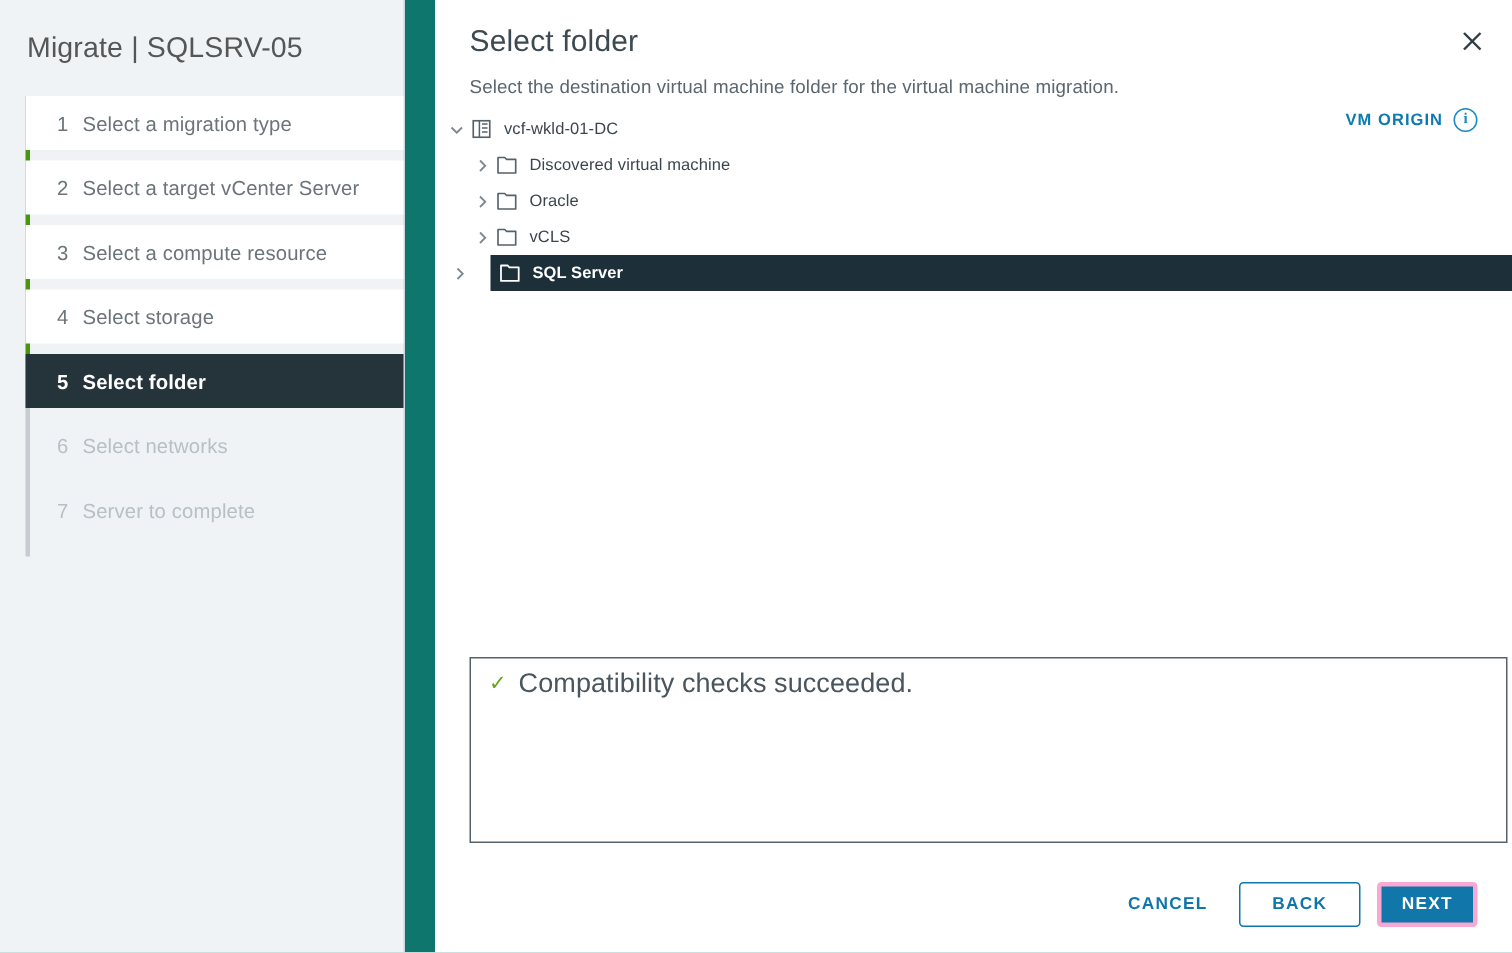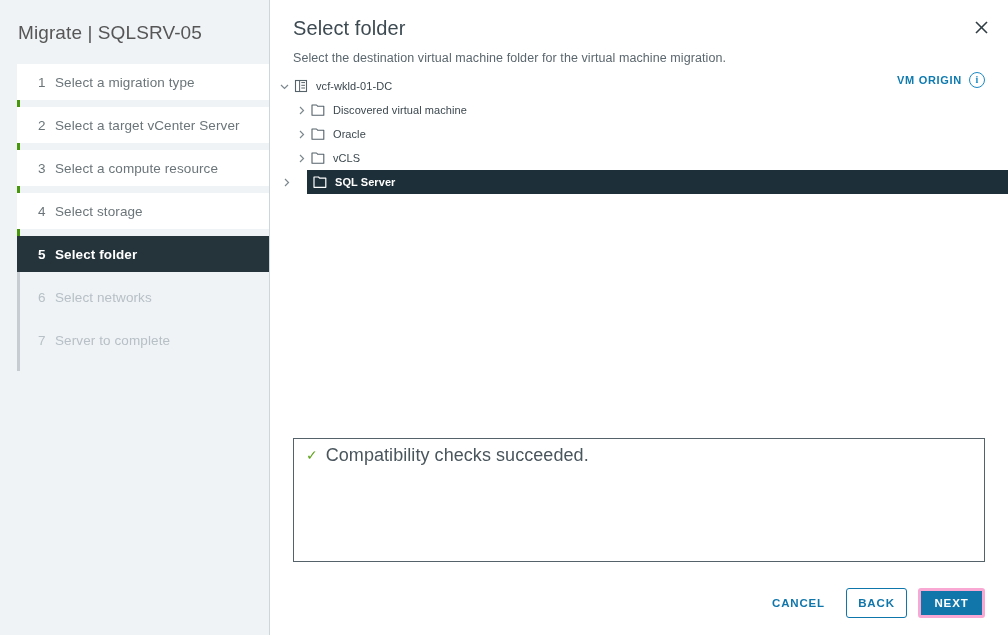--- a/index.html
+++ b/index.html
@@ -9,20 +9,21 @@
     background: #ffffff;
     font-family: "Liberation Sans", sans-serif;
     -webkit-font-smoothing: antialiased;
   }
   #app {
     position: relative;
     width: 1008px; height: 635px;
     overflow: hidden;
     background: #0f766e;
     display: flex;
+    gap: 20px;
   }
 
   
   .sidebar {
     position: relative;
     width: 270px;
     height: 635px;
     background: #eff3f6;
     border-right: 1px solid #cdd6dc;
     flex: 0 0 270px;
@@ -251,21 +252,21 @@
     color: #0f76ab;
     background: transparent;
     border: none;
     padding: 0 14px;
     margin-right: 7px;
   }
   .btn-back {
     color: #0f76ab;
     background: #ffffff;
     border: 1px solid #0f76ab;
-    width: 61px;
+    width: 81px;
     margin-right: 11px;
   }
   .btn-next {
     color: #ffffff;
     background: #1177ab;
     border: 3px solid #f9a8d4;
     width: 67px;
   }
 </style>
 </head>

